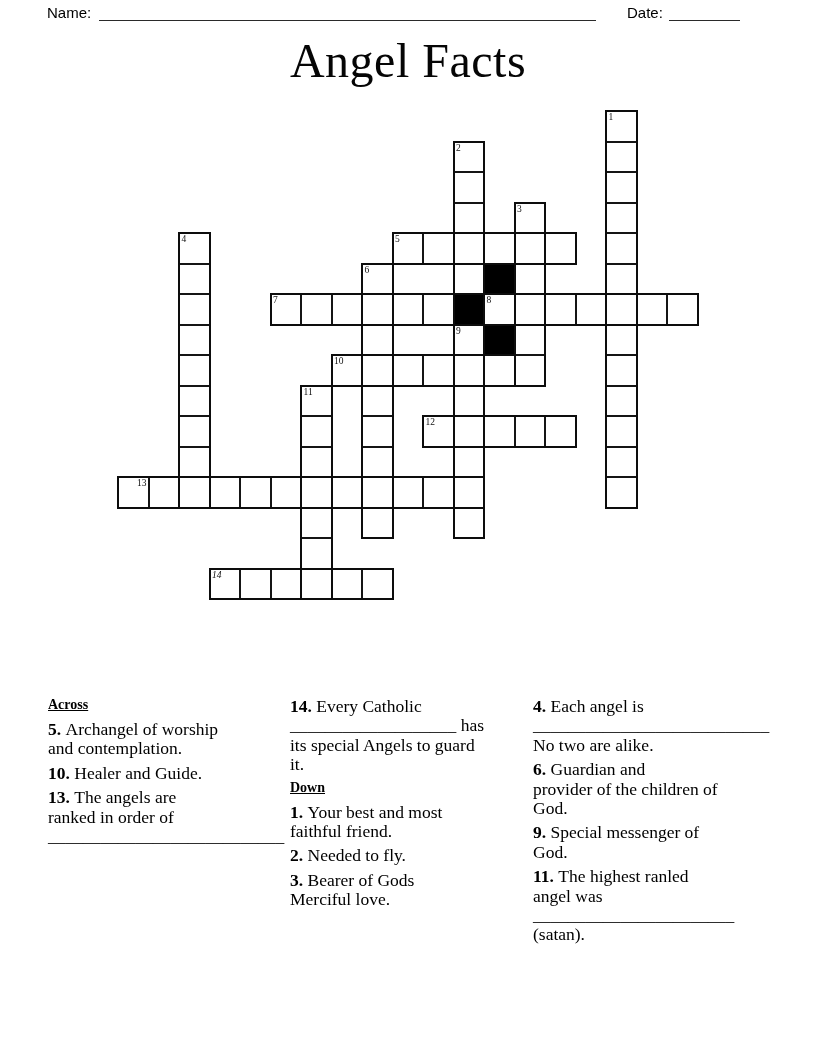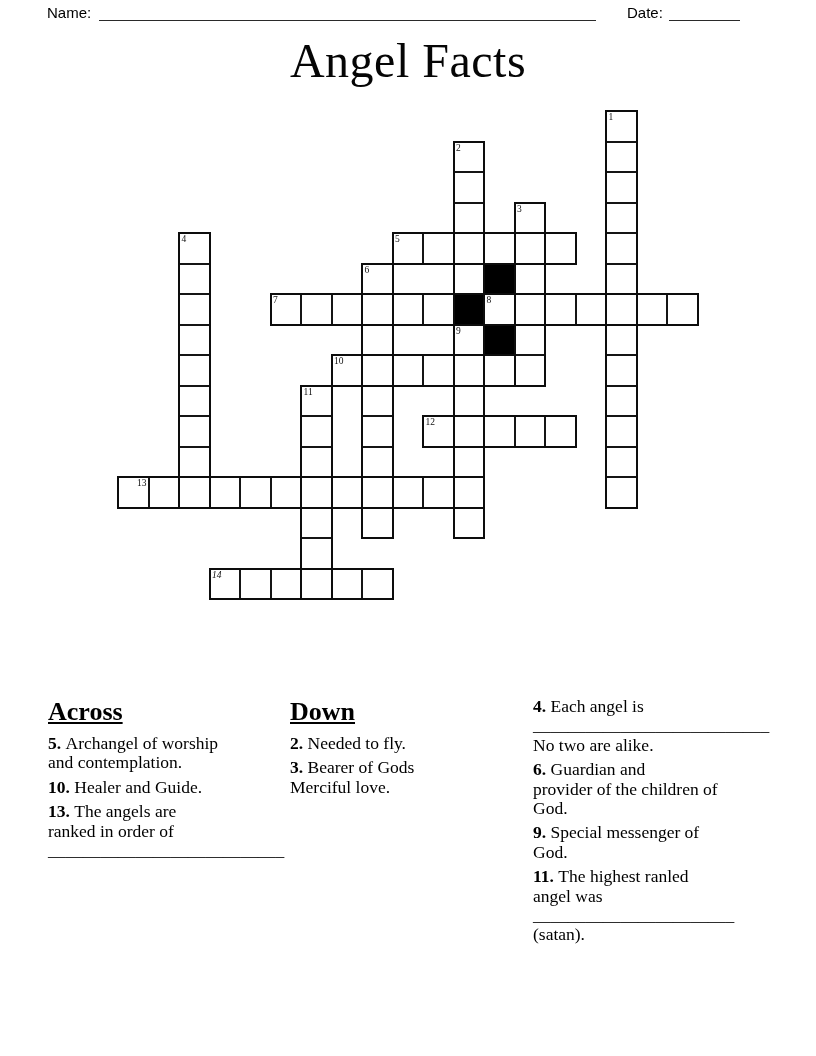--- a/index.html
+++ b/index.html
@@ -68,21 +68,21 @@
   
   .clue-col{
     position:absolute;
     top:697px;
     width:248px;
   }
   .clue-col1{left:48px;}
   .clue-col2{left:290px;}
   .clue-col3{left:533px;}
   .clue-header{
-    font-size:26px;
+    font-size:14px;
     font-weight:bold;
     text-decoration:underline;
     margin:0 0 7px 0;
     color:#000;
   }
   .clue{
     font-size:17.5px;
     line-height:19.4px;
     margin:0 0 5px 0;
     color:#000;
@@ -241,21 +241,27 @@
 <div class="clue-col clue-col1">
     <div class="clue-header">Across</div>
     <div class="clue"><span class="clue-num">5.&nbsp;</span><span class="clue-text">Archangel of worship
 and contemplation.</span></div>
     <div class="clue"><span class="clue-num">10.&nbsp;</span><span class="clue-text">Healer and Guide.</span></div>
     <div class="clue"><span class="clue-num">13.&nbsp;</span><span class="clue-text">The angels are
 ranked in order of
 ___________________________</span></div>
   </div>
 <div class="clue-col clue-col2">
+    <div class="clue"><span class="clue-num">14.&nbsp;</span><span class="clue-text">Every Catholic
+___________________ has
+its special Angels to guard
+it.</span></div>
     <div class="clue-header">Down</div>
+    <div class="clue"><span class="clue-num">1.&nbsp;</span><span class="clue-text">Your best and most
+faithful friend.</span></div>
     <div class="clue"><span class="clue-num">2.&nbsp;</span><span class="clue-text">Needed to fly.</span></div>
     <div class="clue"><span class="clue-num">3.&nbsp;</span><span class="clue-text">Bearer of Gods
 Merciful love.</span></div>
   </div>
 <div class="clue-col clue-col3">
     <div class="clue"><span class="clue-num">4.&nbsp;</span><span class="clue-text">Each angel is
 ___________________________
 No two are alike.</span></div>
     <div class="clue"><span class="clue-num">6.&nbsp;</span><span class="clue-text">Guardian and
 provider of the children of

